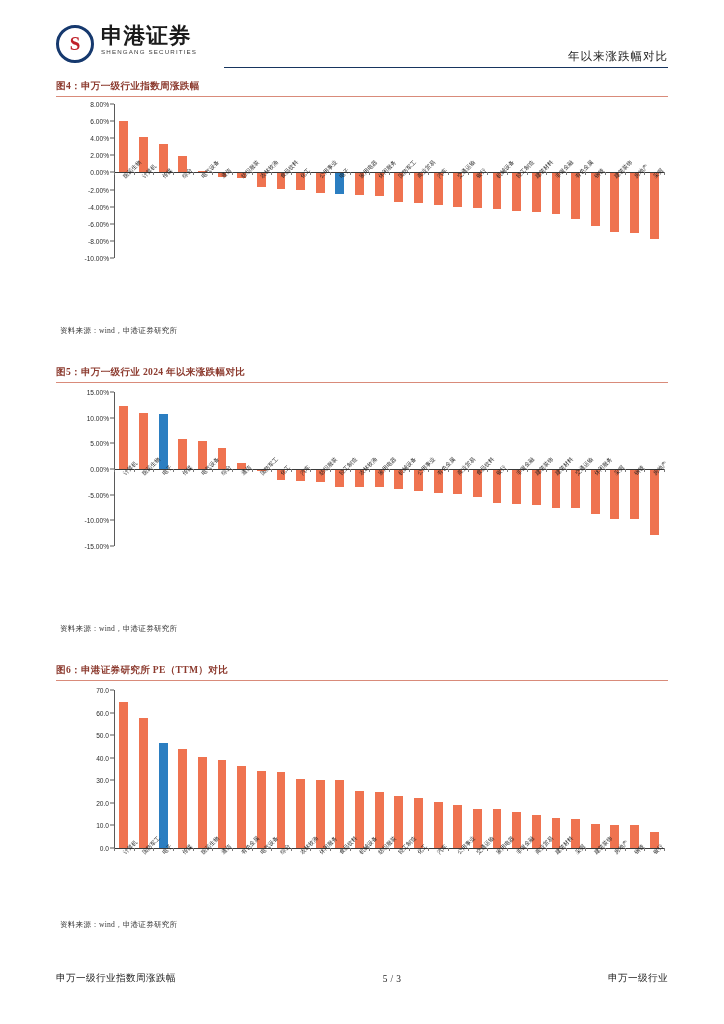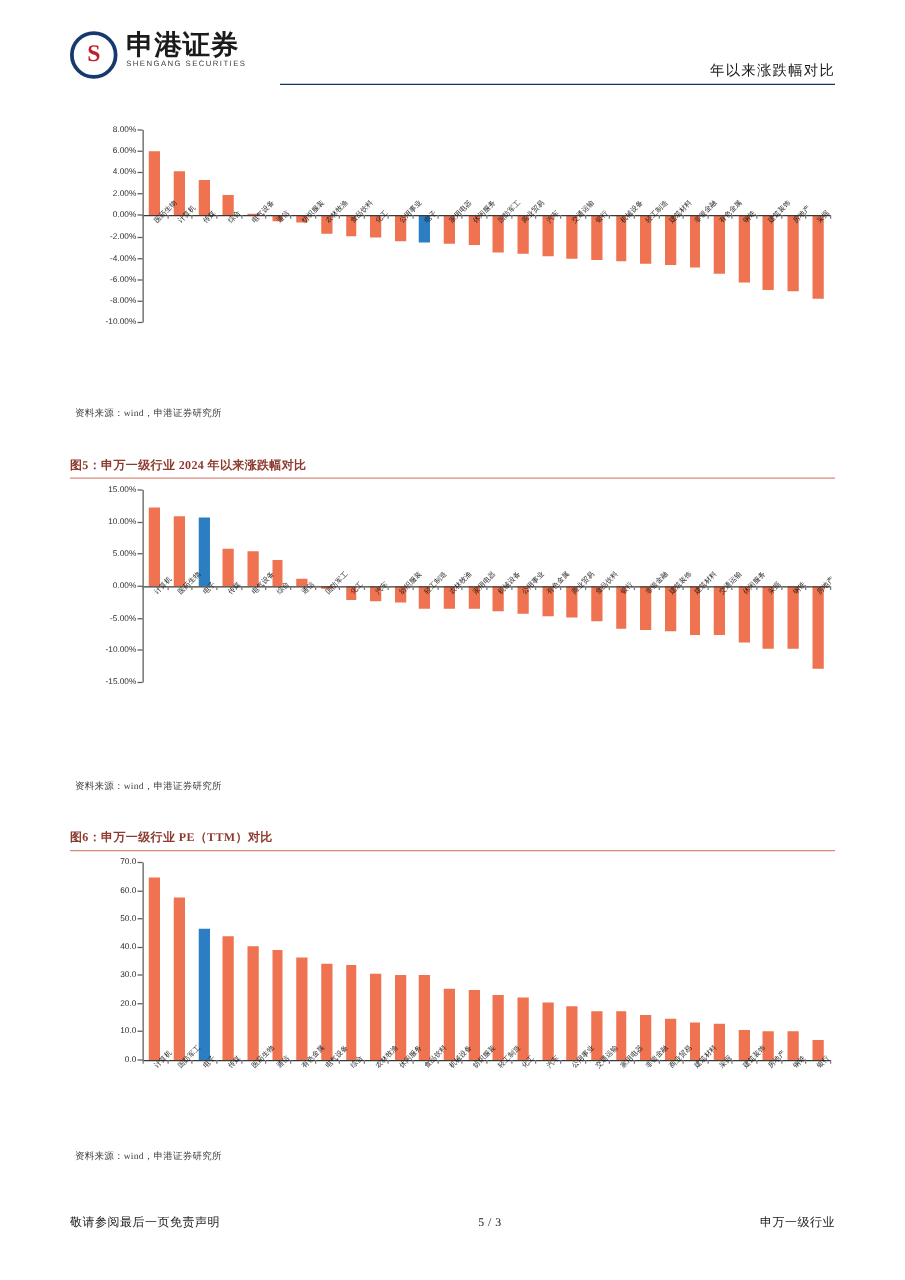--- a/index.html
+++ b/index.html
@@ -203,20 +203,21 @@
       <div class="logo-mark"></div>
       <div class="logo-text">
         <span class="logo-cn">申港证券</span>
         <span class="logo-en">SHENGANG SECURITIES</span>
       </div>
     </div>
     <div class="header-rule"></div>
     <div class="header-title">年以来涨跌幅对比</div>
   </div>
 
+  <div class="fig-title" style="top:80px;">图4：申万一级行业指数周涨跌幅</div>
   <div class="chart-box" id="chart0" style="left:68px; top:104px; width:600px; height:212px;">
       <div class="yaxis-line" style="left: 46px; top: 0px; height: 154px;"></div>
       <div class="ytick" style="top: 0px; right: 559px;">8.00%</div>
       <div class="ytick-mark" style="left: 42px; top: 0px;"></div>
       <div class="ytick" style="top: 17.1111px; right: 559px;">6.00%</div>
       <div class="ytick-mark" style="left: 42px; top: 17.1111px;"></div>
       <div class="ytick" style="top: 34.2222px; right: 559px;">4.00%</div>
       <div class="ytick-mark" style="left: 42px; top: 34.2222px;"></div>
       <div class="ytick" style="top: 51.3333px; right: 559px;">2.00%</div>
       <div class="ytick-mark" style="left: 42px; top: 51.3333px;"></div>
@@ -420,21 +421,21 @@
       <div class="bar" title="钢铁: -9.75%" style="left: 562.116px; top: 77px; width: 8.83929px; height: 50.05px;"></div>
       <div class="xtick" style="left: 556.714px; top: 77px;"></div>
       <div class="catlabel" style="left: 564.536px; top: 80px;">钢铁</div>
       <div class="bar" title="房地产: -12.95%" style="left: 581.759px; top: 77px; width: 8.83929px; height: 66.4767px;"></div>
       <div class="xtick" style="left: 576.357px; top: 77px;"></div>
       <div class="catlabel" style="left: 584.179px; top: 80px;">房地产</div>
       <div class="xtick" style="left: 596px; top: 77px;"></div>
     </div>
   <div class="fig-source" style="top:624px;">资料来源：wind，申港证券研究所</div>
 
-  <div class="fig-title" style="top:664px;">图6：申万一级行业 PE（TTM）对比</div>
+  <div class="fig-title" style="top:664px;">图6：申港证券研究所 PE（TTM）对比</div>
   <div class="chart-box" id="chart2" style="left:68px; top:690px; width:600px; height:220px;">
       <div class="yaxis-line" style="left: 46px; top: 0px; height: 158px;"></div>
       <div class="ytick" style="top: 0px; right: 559px;">70.0</div>
       <div class="ytick-mark" style="left: 42px; top: 0px;"></div>
       <div class="ytick" style="top: 22.5714px; right: 559px;">60.0</div>
       <div class="ytick-mark" style="left: 42px; top: 22.5714px;"></div>
       <div class="ytick" style="top: 45.1429px; right: 559px;">50.0</div>
       <div class="ytick-mark" style="left: 42px; top: 45.1429px;"></div>
       <div class="ytick" style="top: 67.7143px; right: 559px;">40.0</div>
       <div class="ytick-mark" style="left: 42px; top: 67.7143px;"></div>
@@ -529,18 +530,18 @@
       <div class="xtick" style="left: 556.714px; top: 158px;"></div>
       <div class="catlabel" style="left: 564.536px; top: 161px;">钢铁</div>
       <div class="bar" title="银行: 7.1" style="left: 581.759px; top: 141.974px; width: 8.83929px; height: 16.0257px;"></div>
       <div class="xtick" style="left: 576.357px; top: 158px;"></div>
       <div class="catlabel" style="left: 584.179px; top: 161px;">银行</div>
       <div class="xtick" style="left: 596px; top: 158px;"></div>
     </div>
   <div class="fig-source" style="top:920px;">资料来源：wind，申港证券研究所</div>
 
   <div class="footer">
-    <span>敬请参阅最后一页免责声明</span>
+    <span>申万一级行业指数周涨跌幅</span>
     <span class="footer-center">5 / 3</span>
     <span>申万一级行业</span>
   </div>
 
 </div>
 
 </body></html>

